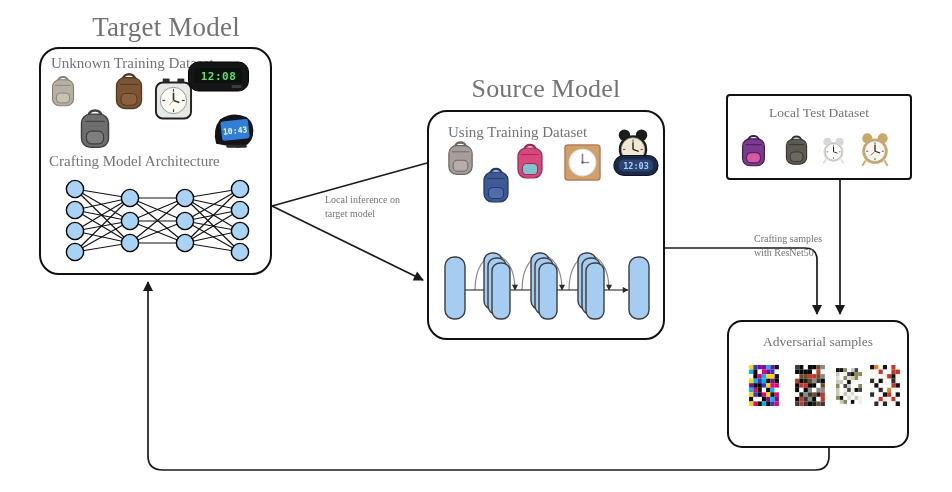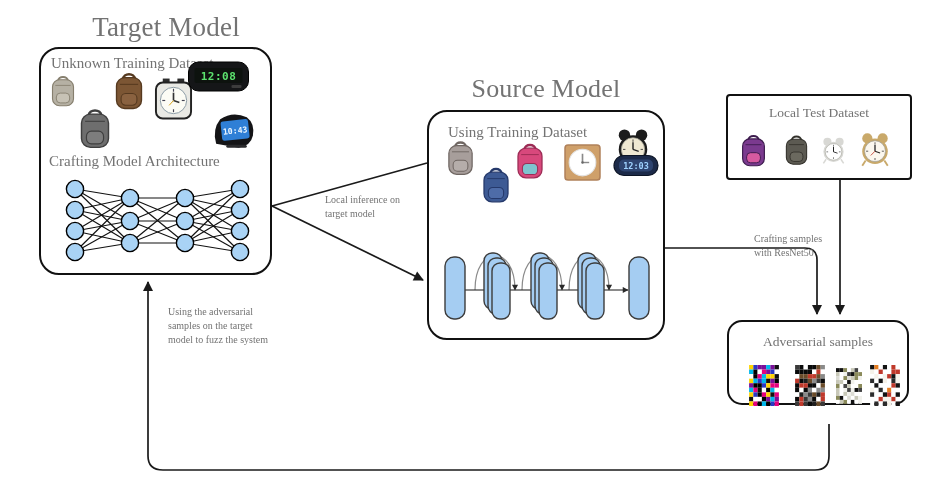--- a/index.html
+++ b/index.html
@@ -7,21 +7,21 @@
     position:relative;width:952px;height:492px;background:#ffffff;overflow:hidden;
     font-family:"Liberation Serif","DejaVu Serif",serif;color:#737373;
   }
   .title{position:absolute;text-align:center;font-size:26px;letter-spacing:.2px;}
   #target-title{left:60px;top:12px;width:212px;font-size:27px;}
   #source-title{left:446px;top:74px;width:200px;}
   .box{position:absolute;background:#fff;border:2.5px solid #111;box-sizing:border-box;}
   #target-box{left:39px;top:47px;width:233px;height:228px;border-radius:20px;}
   #source-box{left:427px;top:110px;width:238px;height:230px;border-radius:20px;}
   #test-box{left:726px;top:94px;width:186px;height:86px;border-radius:4px;}
-  #adv-box{left:727px;top:320px;width:182px;height:85px;border-radius:15px;}
+  #adv-box{left:727px;top:320px;width:182px;height:128px;border-radius:15px;}
   .box-label{position:absolute;font-size:15px;white-space:pre-line;line-height:1.25;}
   #target-dataset-label{left:10px;top:5px;}
   #target-arch-label{left:8px;top:103px;}
   #source-dataset-label{left:19px;top:11px;}
   #source-model-label{left:10px;top:97px;}
   #test-title{left:0;top:9px;width:100%;text-align:center;font-size:13.5px;}
   #adv-title{left:0;top:12px;width:100%;text-align:center;font-size:13.5px;}
   .icon{position:absolute;}
   .icon svg{width:100%;height:100%;display:block;}
   
@@ -609,17 +609,14 @@
             <rect x="25.8" y="36.8" width="4.3" height="4.6" fill="#141414"></rect>
           </svg>
         </div>
       </div>
   </section>
 
   <div class="edge-label" id="inference-label">Local inference on
 target model</div>
   <div class="edge-label" id="crafting-label">Crafting samples
 with ResNet50</div>
-  <div class="edge-label" id="fuzz-label">Using the adversarial
-samples on the target
-model to fuzz the system</div>
 
 </div>
 
 </body></html>

